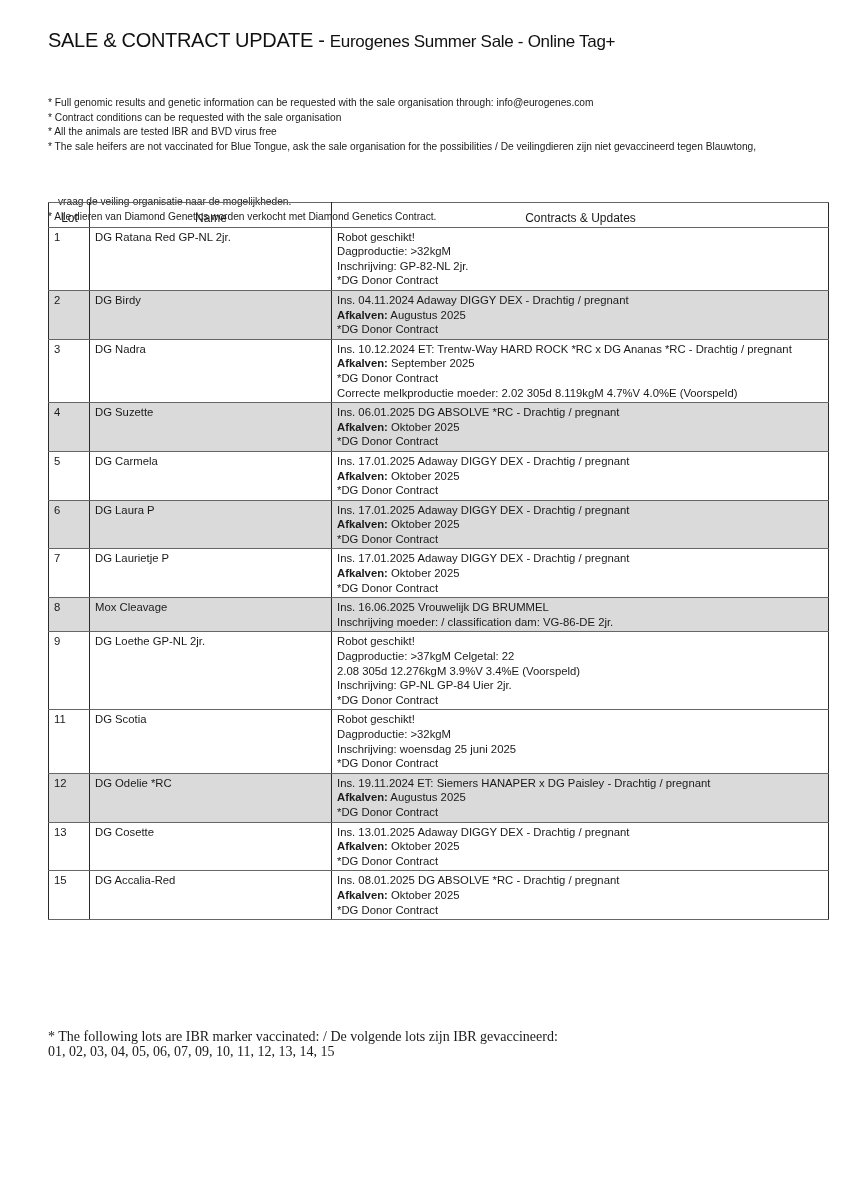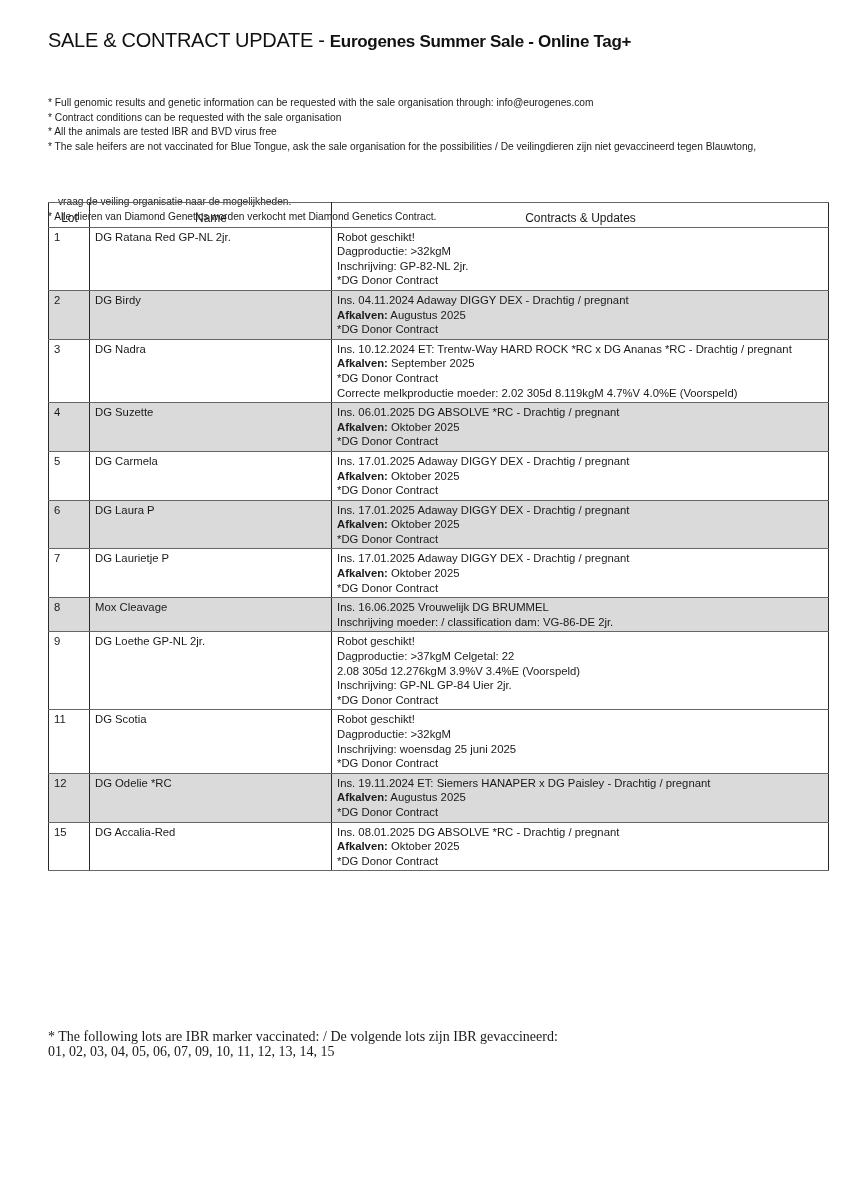--- a/index.html
+++ b/index.html
@@ -1,19 +1,19 @@
 <!DOCTYPE html>
 <html><head>
 <meta charset="utf-8">
 <style>
   html, body { margin: 0; padding: 0; background: #ffffff; }
   body { width: 848px; height: 1200px; position: relative; font-family: "Liberation Sans", sans-serif; color: #1a1a1a; overflow: hidden; }
   .title { position: absolute; left: 48px; top: 26px; font-size: 23px; letter-spacing: -0.3px; white-space: nowrap; color: #111; }
   .title .main { font-size: 20px; }
-  .title .sub { font-size: 17px; font-weight: bold; }
+  .title .sub { font-size: 17px; }
   .notes { position: absolute; left: 48px; top: 96px; font-size: 10.2px; line-height: 14.6px; color: #1a1a1a; }
   .notes div { white-space: nowrap; }
   .notes .indent { padding-left: 10px; margin-top: 41px; }
   table.lots { position: absolute; left: 48px; top: 202px; width: 781px; border-collapse: collapse; font-size: 11.3px; line-height: 14.6px; border: 1.5px solid #2a2a2a; }
   table.lots th, table.lots td { border-top: 1px solid #666; border-bottom: 1px solid #666; vertical-align: top; text-align: left; padding: 2px 4px 2px 5px; font-weight: normal; }
   table.lots th { font-size: 12px; padding-top: 8px; padding-bottom: 1px; text-align: center; }
   table.lots .c-lot { width: 31px; border-right: 1.5px solid #2a2a2a; }
   table.lots .c-name { width: 232px; border-right: 1.5px solid #2a2a2a; }
   table.lots tr.shaded td { background: #dadada; }
   .upd-line { white-space: nowrap; }
@@ -142,20 +142,29 @@
       <tr class="shaded">
         <td class="c-lot">12</td>
         <td class="c-name">DG Odelie *RC</td>
         <td class="c-upd">
           <div class="upd-line"><span>Ins. 19.11.2024 ET: Siemers HANAPER x DG Paisley - Drachtig / pregnant</span></div>
           <div class="upd-line"><b>Afkalven:</b><span> Augustus 2025</span></div>
           <div class="upd-line"><span>*DG Donor Contract</span></div>
         </td>
       </tr>
       <tr>
+        <td class="c-lot">13</td>
+        <td class="c-name">DG Cosette</td>
+        <td class="c-upd">
+          <div class="upd-line"><span>Ins. 13.01.2025 Adaway DIGGY DEX - Drachtig / pregnant</span></div>
+          <div class="upd-line"><b>Afkalven:</b><span> Oktober 2025</span></div>
+          <div class="upd-line"><span>*DG Donor Contract</span></div>
+        </td>
+      </tr>
+      <tr>
         <td class="c-lot">15</td>
         <td class="c-name">DG Accalia-Red</td>
         <td class="c-upd">
           <div class="upd-line"><span>Ins. 08.01.2025 DG ABSOLVE *RC - Drachtig / pregnant</span></div>
           <div class="upd-line"><b>Afkalven:</b><span> Oktober 2025</span></div>
           <div class="upd-line"><span>*DG Donor Contract</span></div>
         </td>
       </tr>
     </tbody>
 </table>

